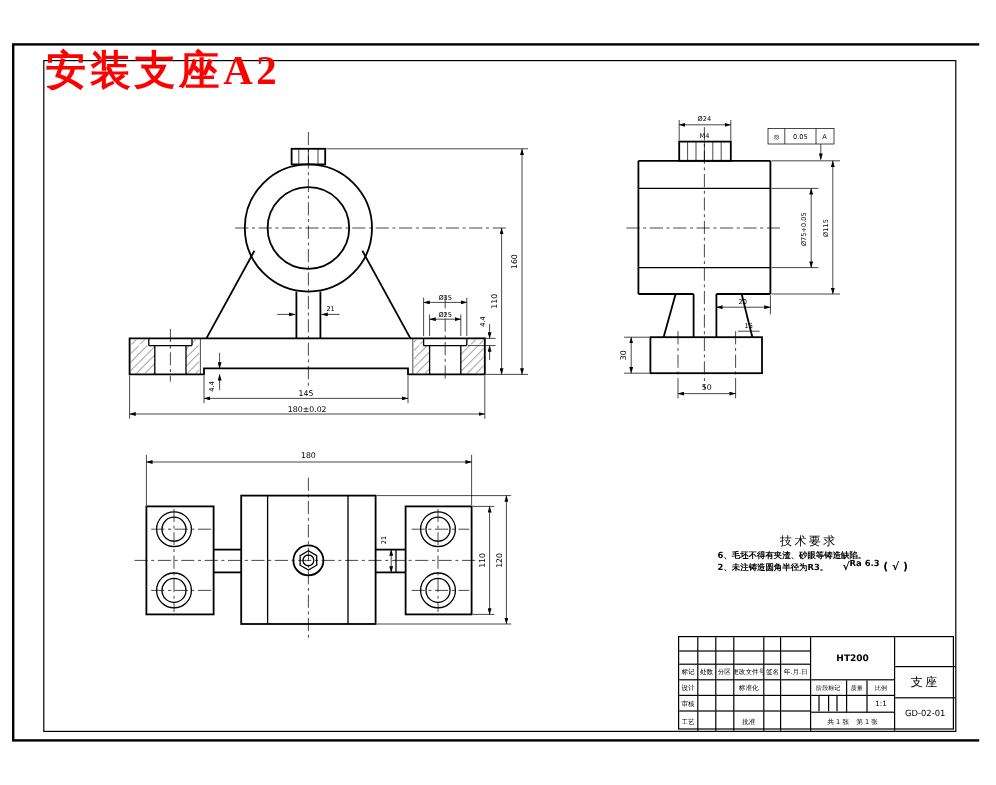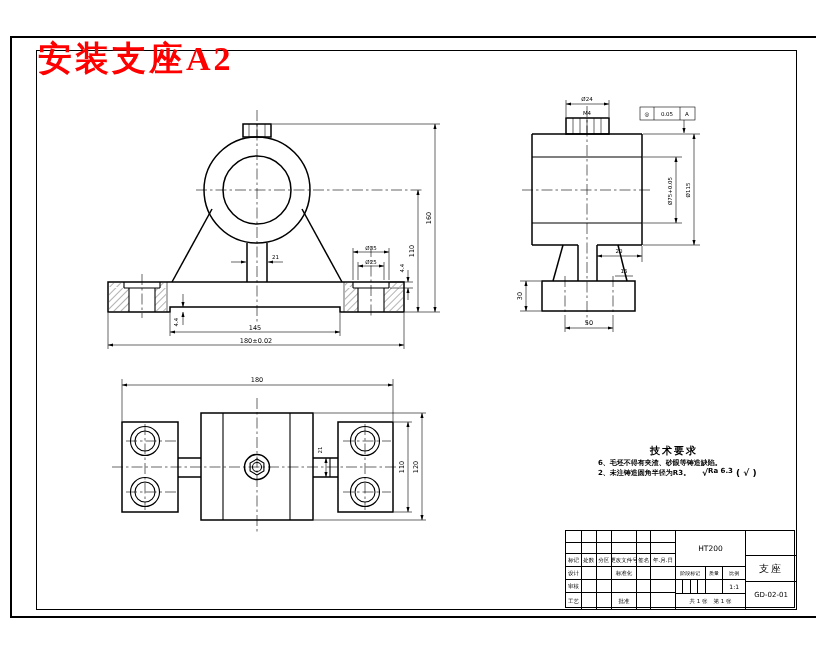--- a/index.html
+++ b/index.html
@@ -11,21 +11,21 @@
              color:#f00;font-family:"Liberation Serif","DejaVu Serif",serif;white-space:nowrap;}
   svg{position:absolute;left:0;top:0;}
   .ol{fill:none;stroke:#000;stroke-width:1.5;}
   .m{fill:none;stroke:#000;stroke-width:1.1;}
   .t{fill:none;stroke:#000;stroke-width:0.6;}
   .cl{fill:none;stroke:#000;stroke-width:0.6;stroke-dasharray:11 3 2.5 3;}
   .dim{fill:none;stroke:#000;stroke-width:0.6;}
   text.dt{font-size:6.5px;fill:#000;font-family:"DejaVu Sans",sans-serif;}
   text.sm{font-size:5.5px;}
   .tech-req{position:absolute;left:598px;top:444px;width:210px;color:#000;}
-  .tech-req .heading{margin-left:52px;font-size:10px;font-weight:bold;letter-spacing:2px;}
+  .tech-req .heading{margin-left:52px;font-size:10px;font-weight:normal;letter-spacing:2px;}
   .tech-req .item{font-size:7px;line-height:10px;font-weight:bold;white-space:nowrap;}
   .roughness{position:absolute;left:702px;top:468px;font-size:9px;font-weight:bold;color:#000;}
   .roughness .ra{font-size:7px;position:relative;top:-3px;}
   .tblock{position:absolute;left:565px;top:530px;width:230px;height:78px;border:1.2px solid #000;
           box-sizing:border-box;color:#000;background:#fff;}
   .tb-left{position:absolute;left:0;top:0;width:110px;height:78px;border-right:1px solid #000;box-sizing:border-box;}
   .tb-row{display:flex;}
   .tb-cell{box-sizing:border-box;border-right:1px solid #000;border-bottom:1px solid #000;
            font-size:5.5px;overflow:hidden;display:flex;align-items:center;justify-content:center;
            white-space:nowrap;}
@@ -299,21 +299,21 @@
           <div class="tb-cell" style="width: 16px; height: 16px; border-bottom: none;">工艺</div>
           <div class="tb-cell" style="width: 15px; height: 16px; border-bottom: none;"></div>
           <div class="tb-cell" style="width: 15px; height: 16px; border-bottom: none;"></div>
           <div class="tb-cell" style="width: 26px; height: 16px; border-bottom: none;">批准</div>
           <div class="tb-cell" style="width: 14px; height: 16px; border-bottom: none;"></div>
           <div class="tb-cell" style="width: 24px; height: 16px; border-right: none; border-bottom: none;"></div>
         </div>
       </div>
 
     <div class="tb-mid">
-      <div class="cellc" style="height:36px;font-size:7.5px;font-weight:normal;">HT200</div>
+      <div class="cellc" style="height:36px;font-size:7.5px;font-weight:bold;">HT200</div>
       <div class="mid-hdr">
         <div class="cellc" style="width:30px;">阶段标记</div>
         <div class="cellc" style="width:18px;">质量</div>
         <div class="cellc" style="width:22px;border-right:none;">比例</div>
       </div>
       <div class="mid-row3">
         <div class="cellc" style="width:30px;padding:0;">
           <span class="stage-boxes">
               <span></span>
               <span></span>

